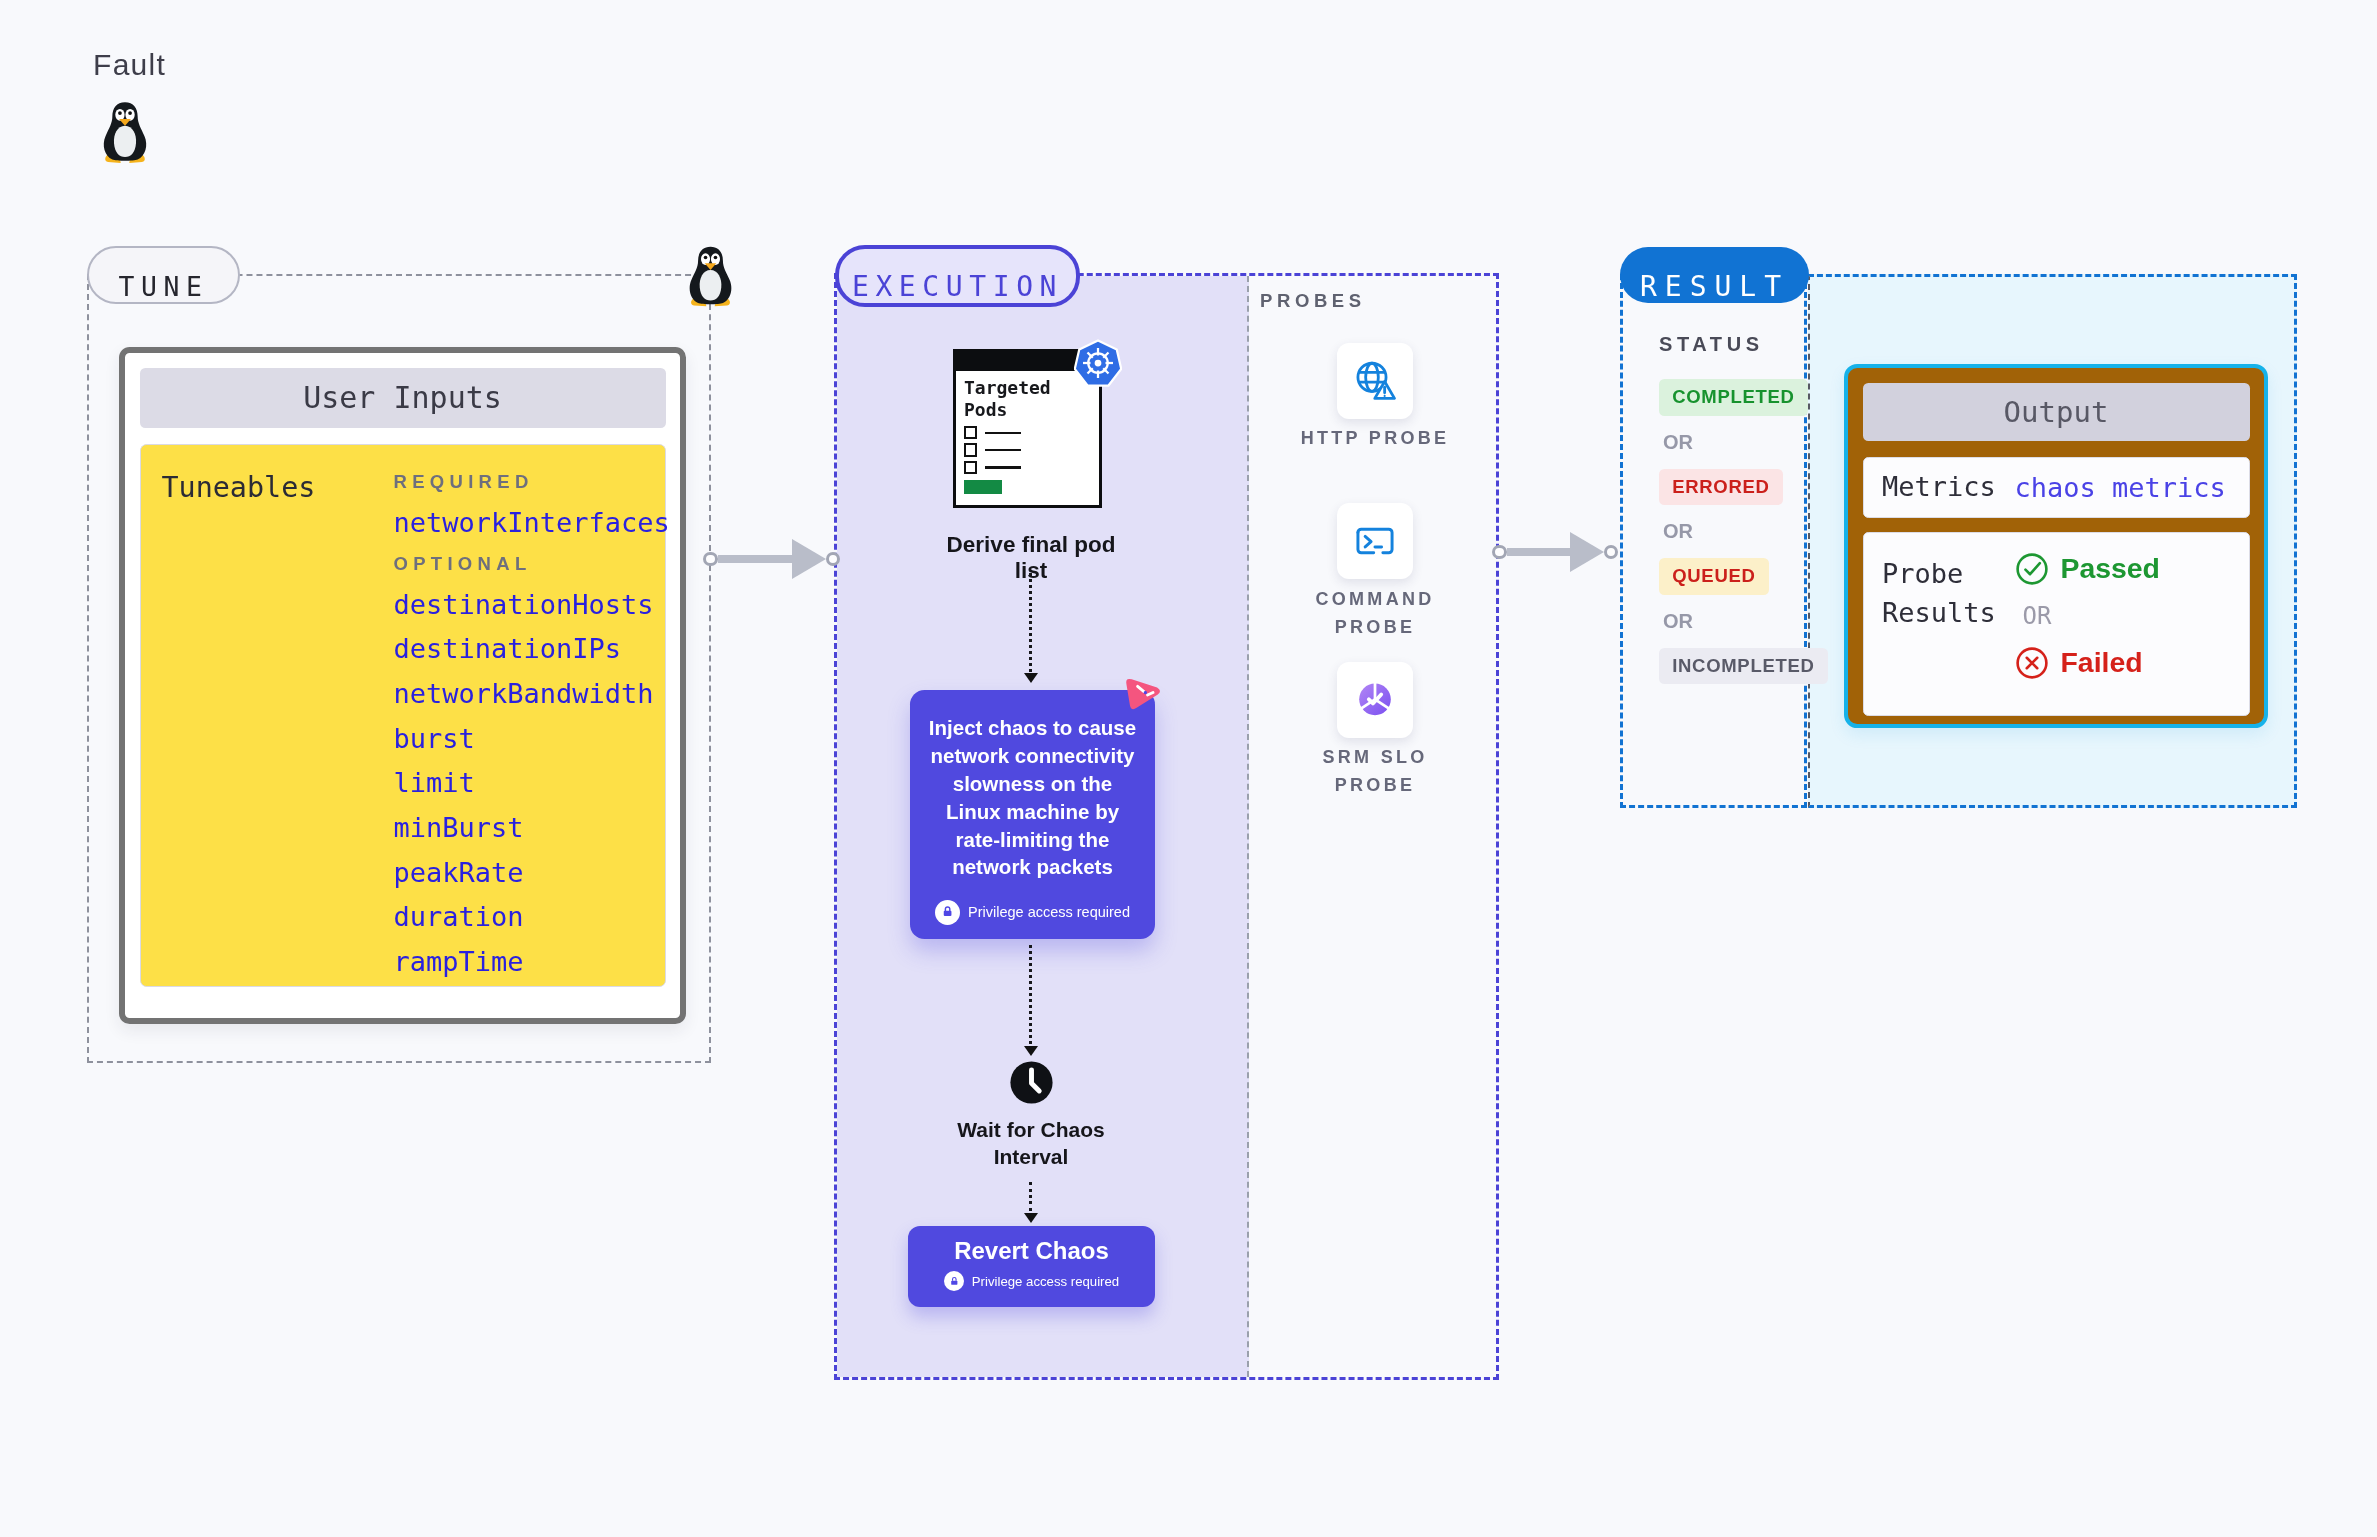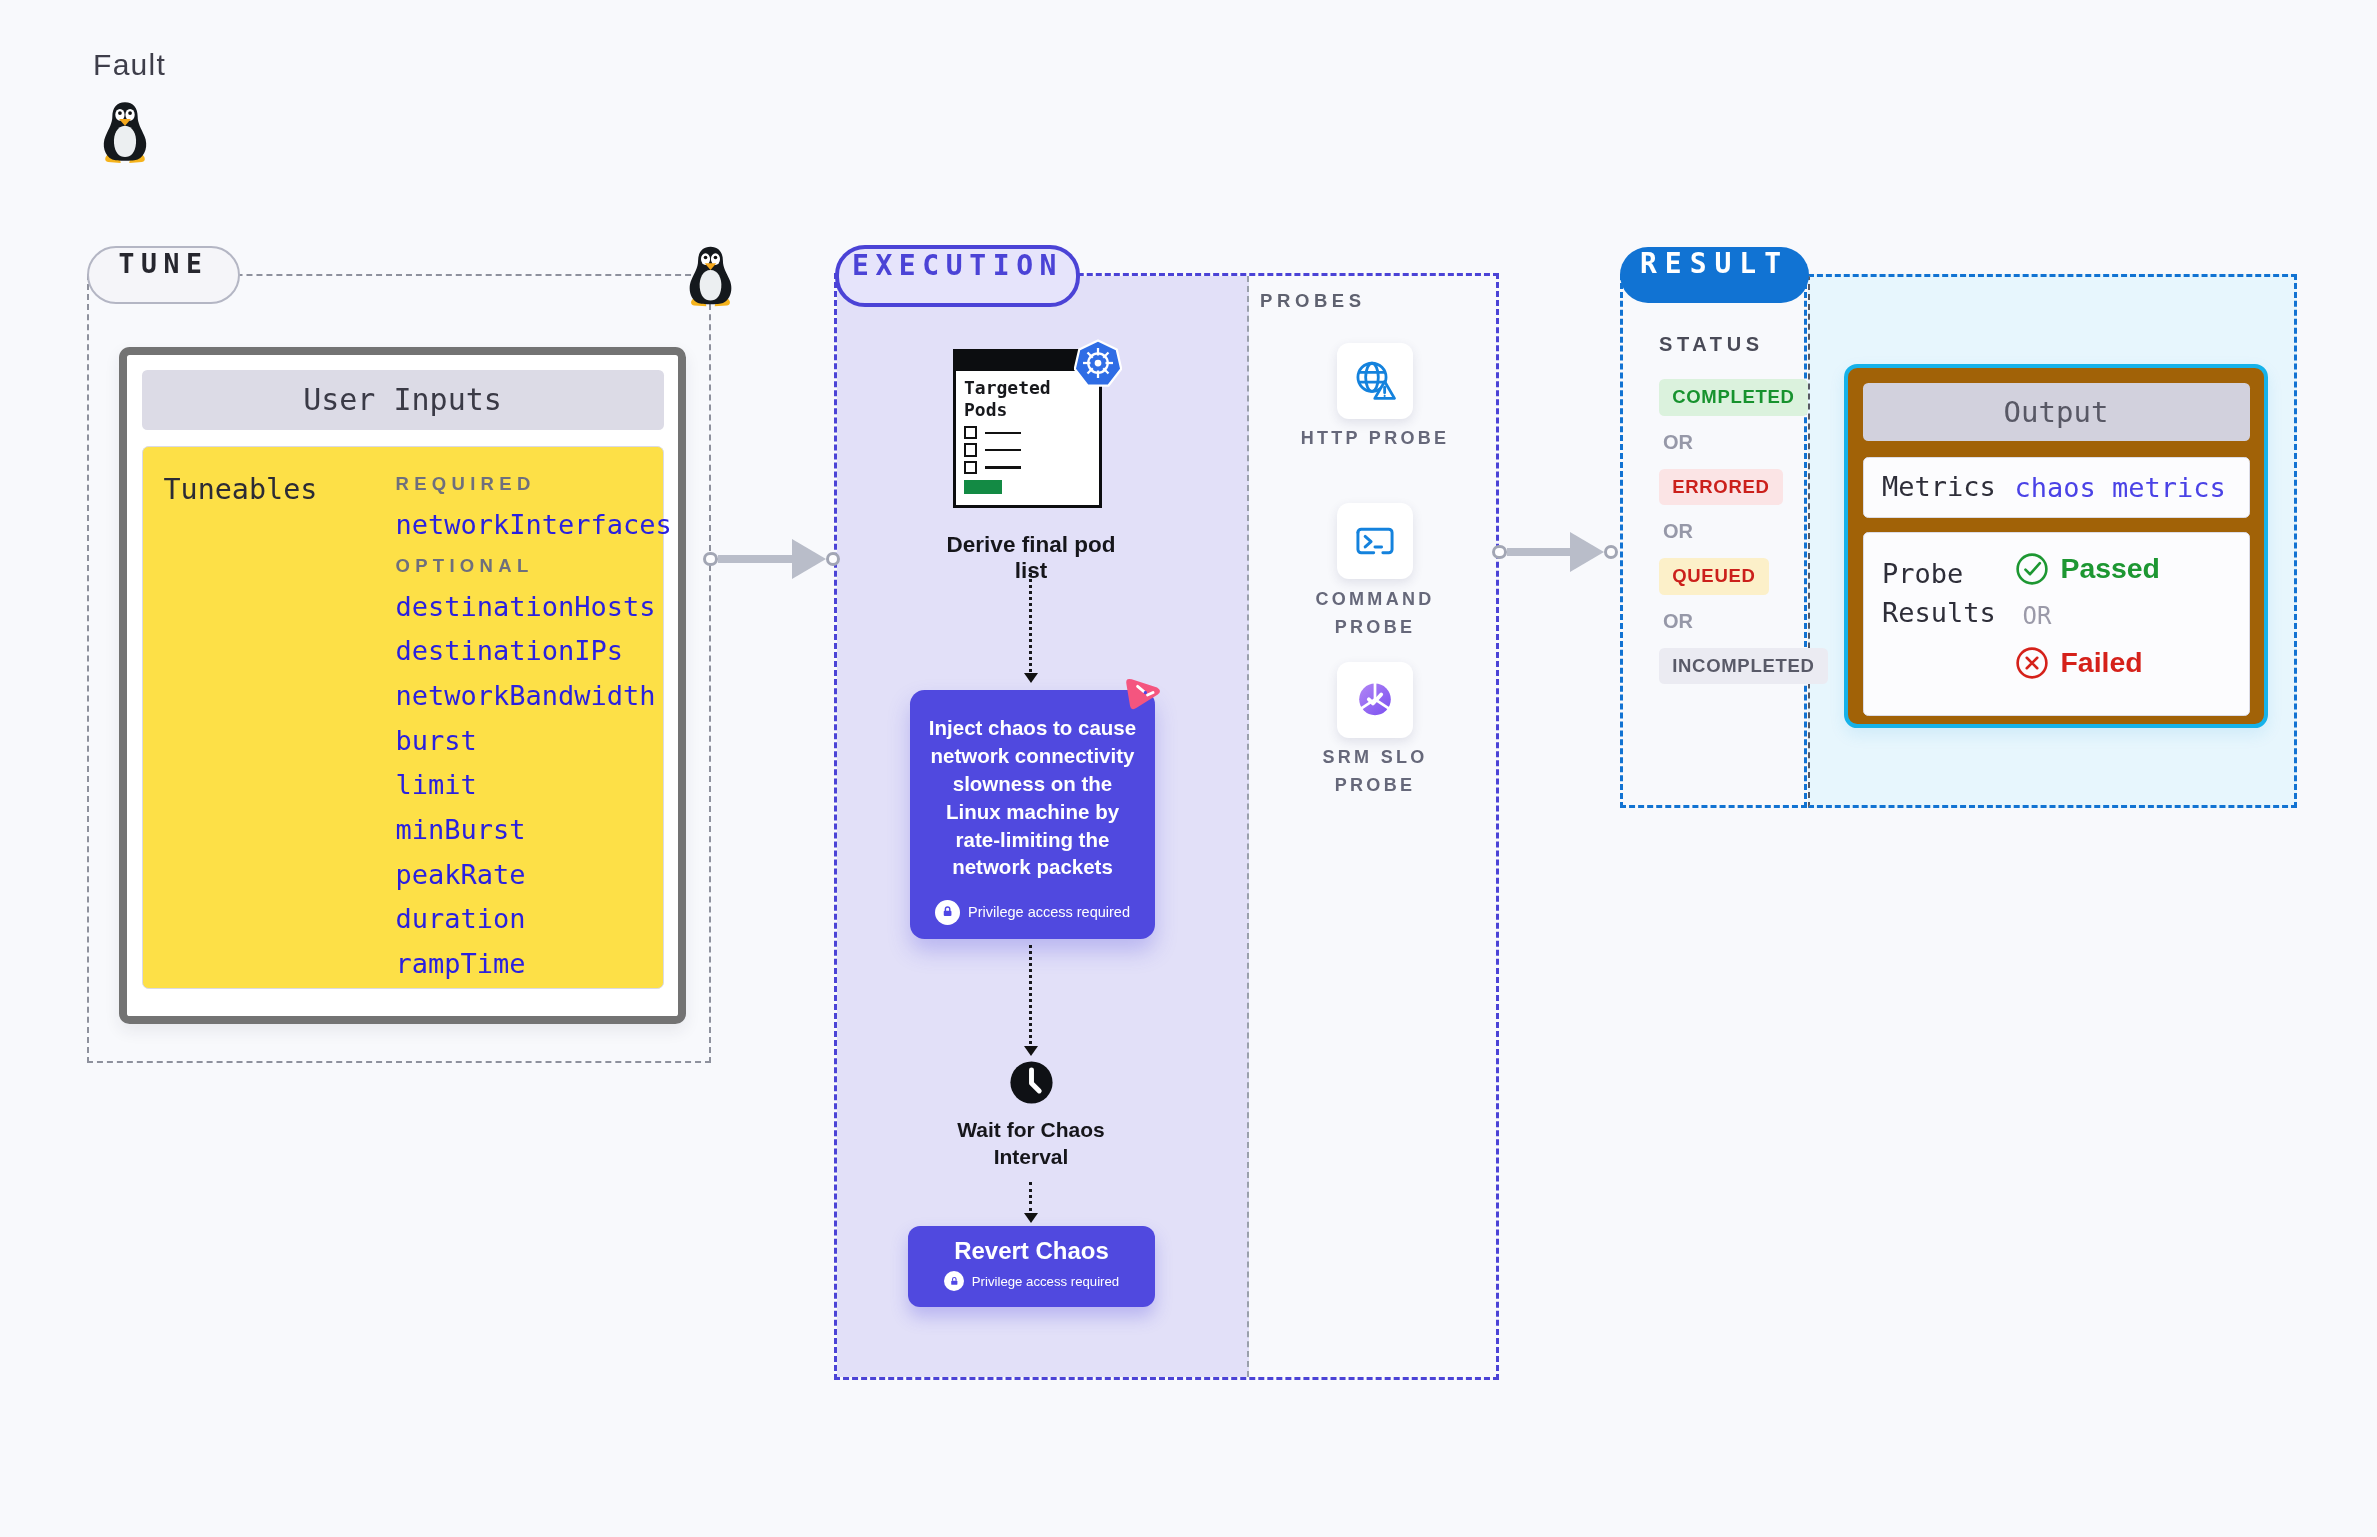--- a/index.html
+++ b/index.html
@@ -9,27 +9,27 @@
 
   
   .kicker{position:absolute;left:93px;top:48px;font-family:Liberation Sans, sans-serif;
           font-size:30px;color:#3e3e4a;letter-spacing:1.3px;}
   .title-row{position:absolute;left:98px;top:100px;display:flex;align-items:center;gap:26.4px;}
   .title-row h1{margin:0;font-size:42px;font-weight:800;color:#15151a;letter-spacing:-0.7px;}
 
   
   .tune-box{position:absolute;left:87px;top:274px;width:624px;height:789px;
             border:2.6px dashed #8e919d;box-sizing:border-box;}
-  .pill{position:absolute;display:flex;align-items:flex-start;justify-content:center;
-        font-family:"DejaVu Sans Mono",monospace;font-weight:bold;border-radius:30px;z-index:5;}
+  .pill{position:absolute;display:flex;align-items:flex-end;justify-content:center;
+        font-family:"DejaVu Sans Mono",monospace;font-weight:normal;border-radius:30px;z-index:5;}
   .tune-pill{left:87px;top:246px;width:149px;height:54px;background:#f5f5f9;
              border:2.6px solid #b4b6c4;font-size:26.4px;color:#26262e;letter-spacing:6.6px;}
   .tux-corner{position:absolute;left:684px;top:245px;width:53px;height:63px;z-index:6;}
   .ui-card{position:absolute;left:119px;top:347px;width:567px;height:677px;background:#fff;
-           border:8px solid #737373;border-radius:10.6px;box-sizing:border-box;
+           border:6px solid #737373;border-radius:10.6px;box-sizing:border-box;
            box-shadow:0 6.6px 16px rgba(40,40,70,.08);padding:14.5px;}
   .ui-header{height:60px;background:#dcdbe6;border-radius:5.3px;display:flex;align-items:center;
              justify-content:center;font-family:"DejaVu Sans Mono",monospace;font-size:30px;color:#3a3a46;}
   .ui-body{position:relative;margin-top:16px;height:543px;background:#fde047;
            border:1.3px solid #dadae4;border-radius:6.6px;box-sizing:border-box;text-decoration:underline;}
   .tuneables-label{position:absolute;left:21px;top:26.4px;font-family:"DejaVu Sans Mono",monospace;
                    font-size:28.4px;color:#2b2b35;}
   .param-col{position:absolute;left:253px;top:26.4px;display:flex;flex-direction:column;gap:15px;}
   .req-label{font-size:18.5px;font-weight:600;letter-spacing:5.3px;color:#6e6f7d;}
   .param{font-family:"DejaVu Sans Mono",monospace;font-size:27px;color:#2a21df;line-height:1.1;}

